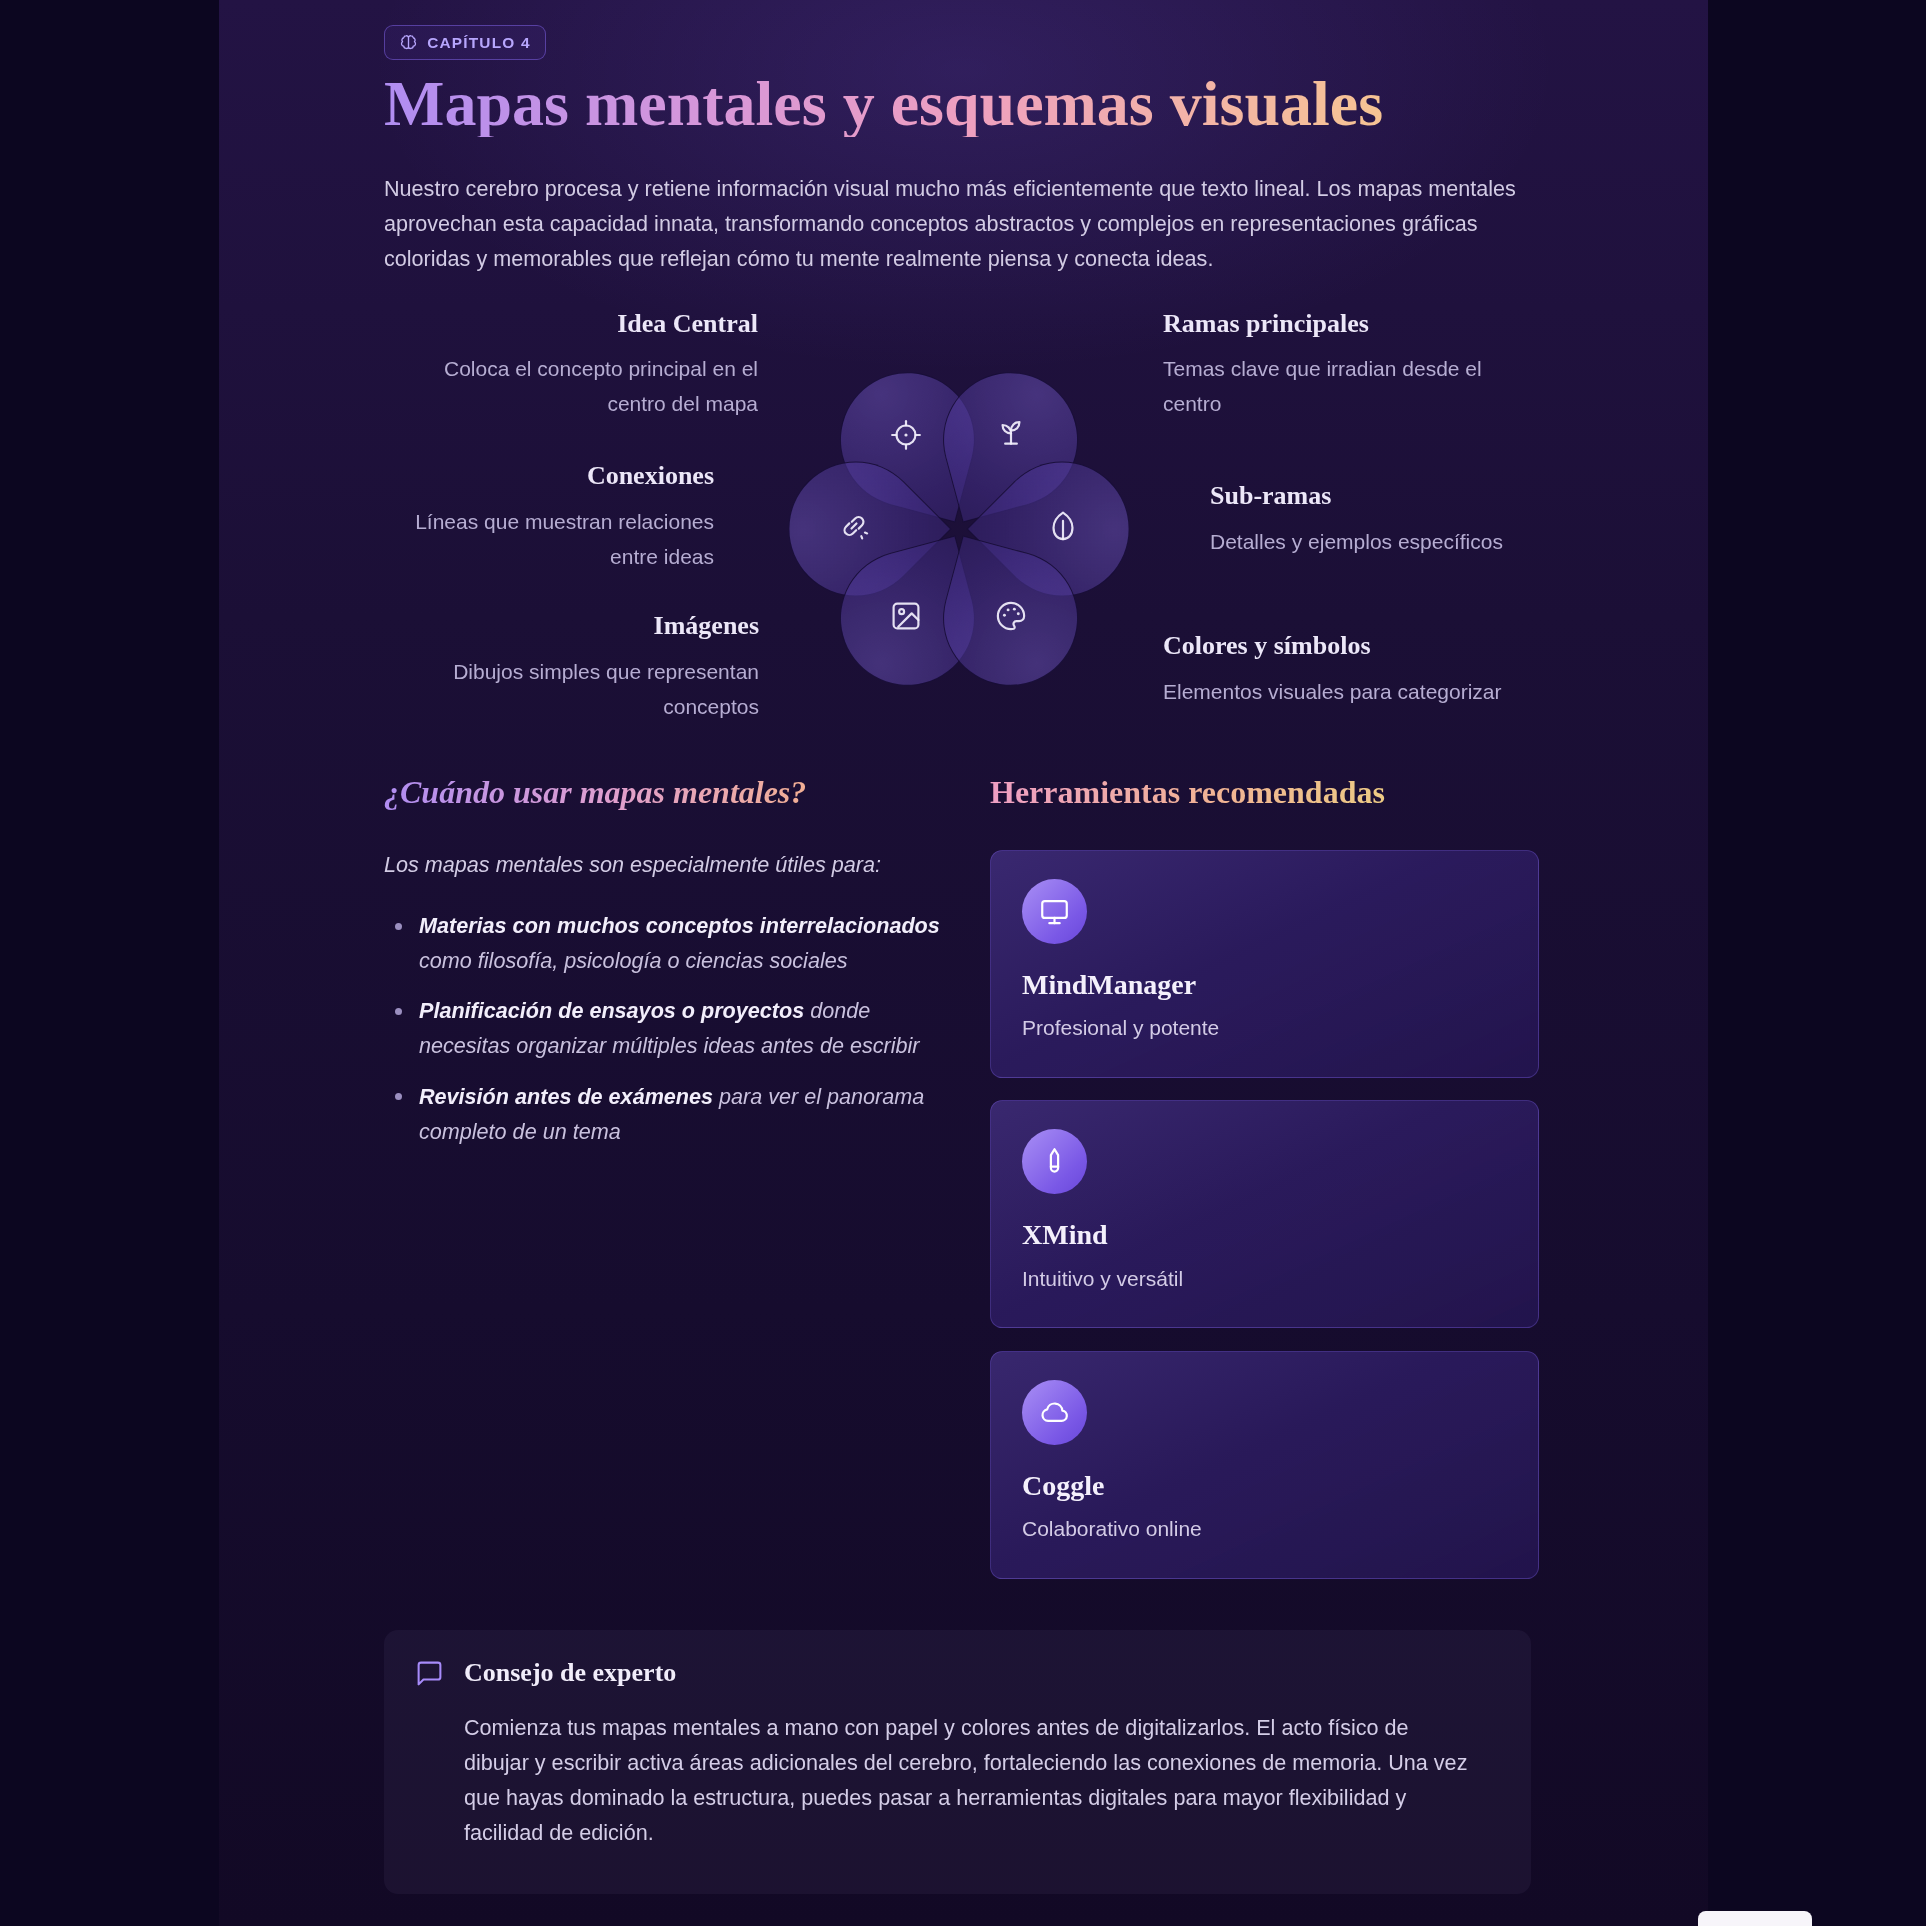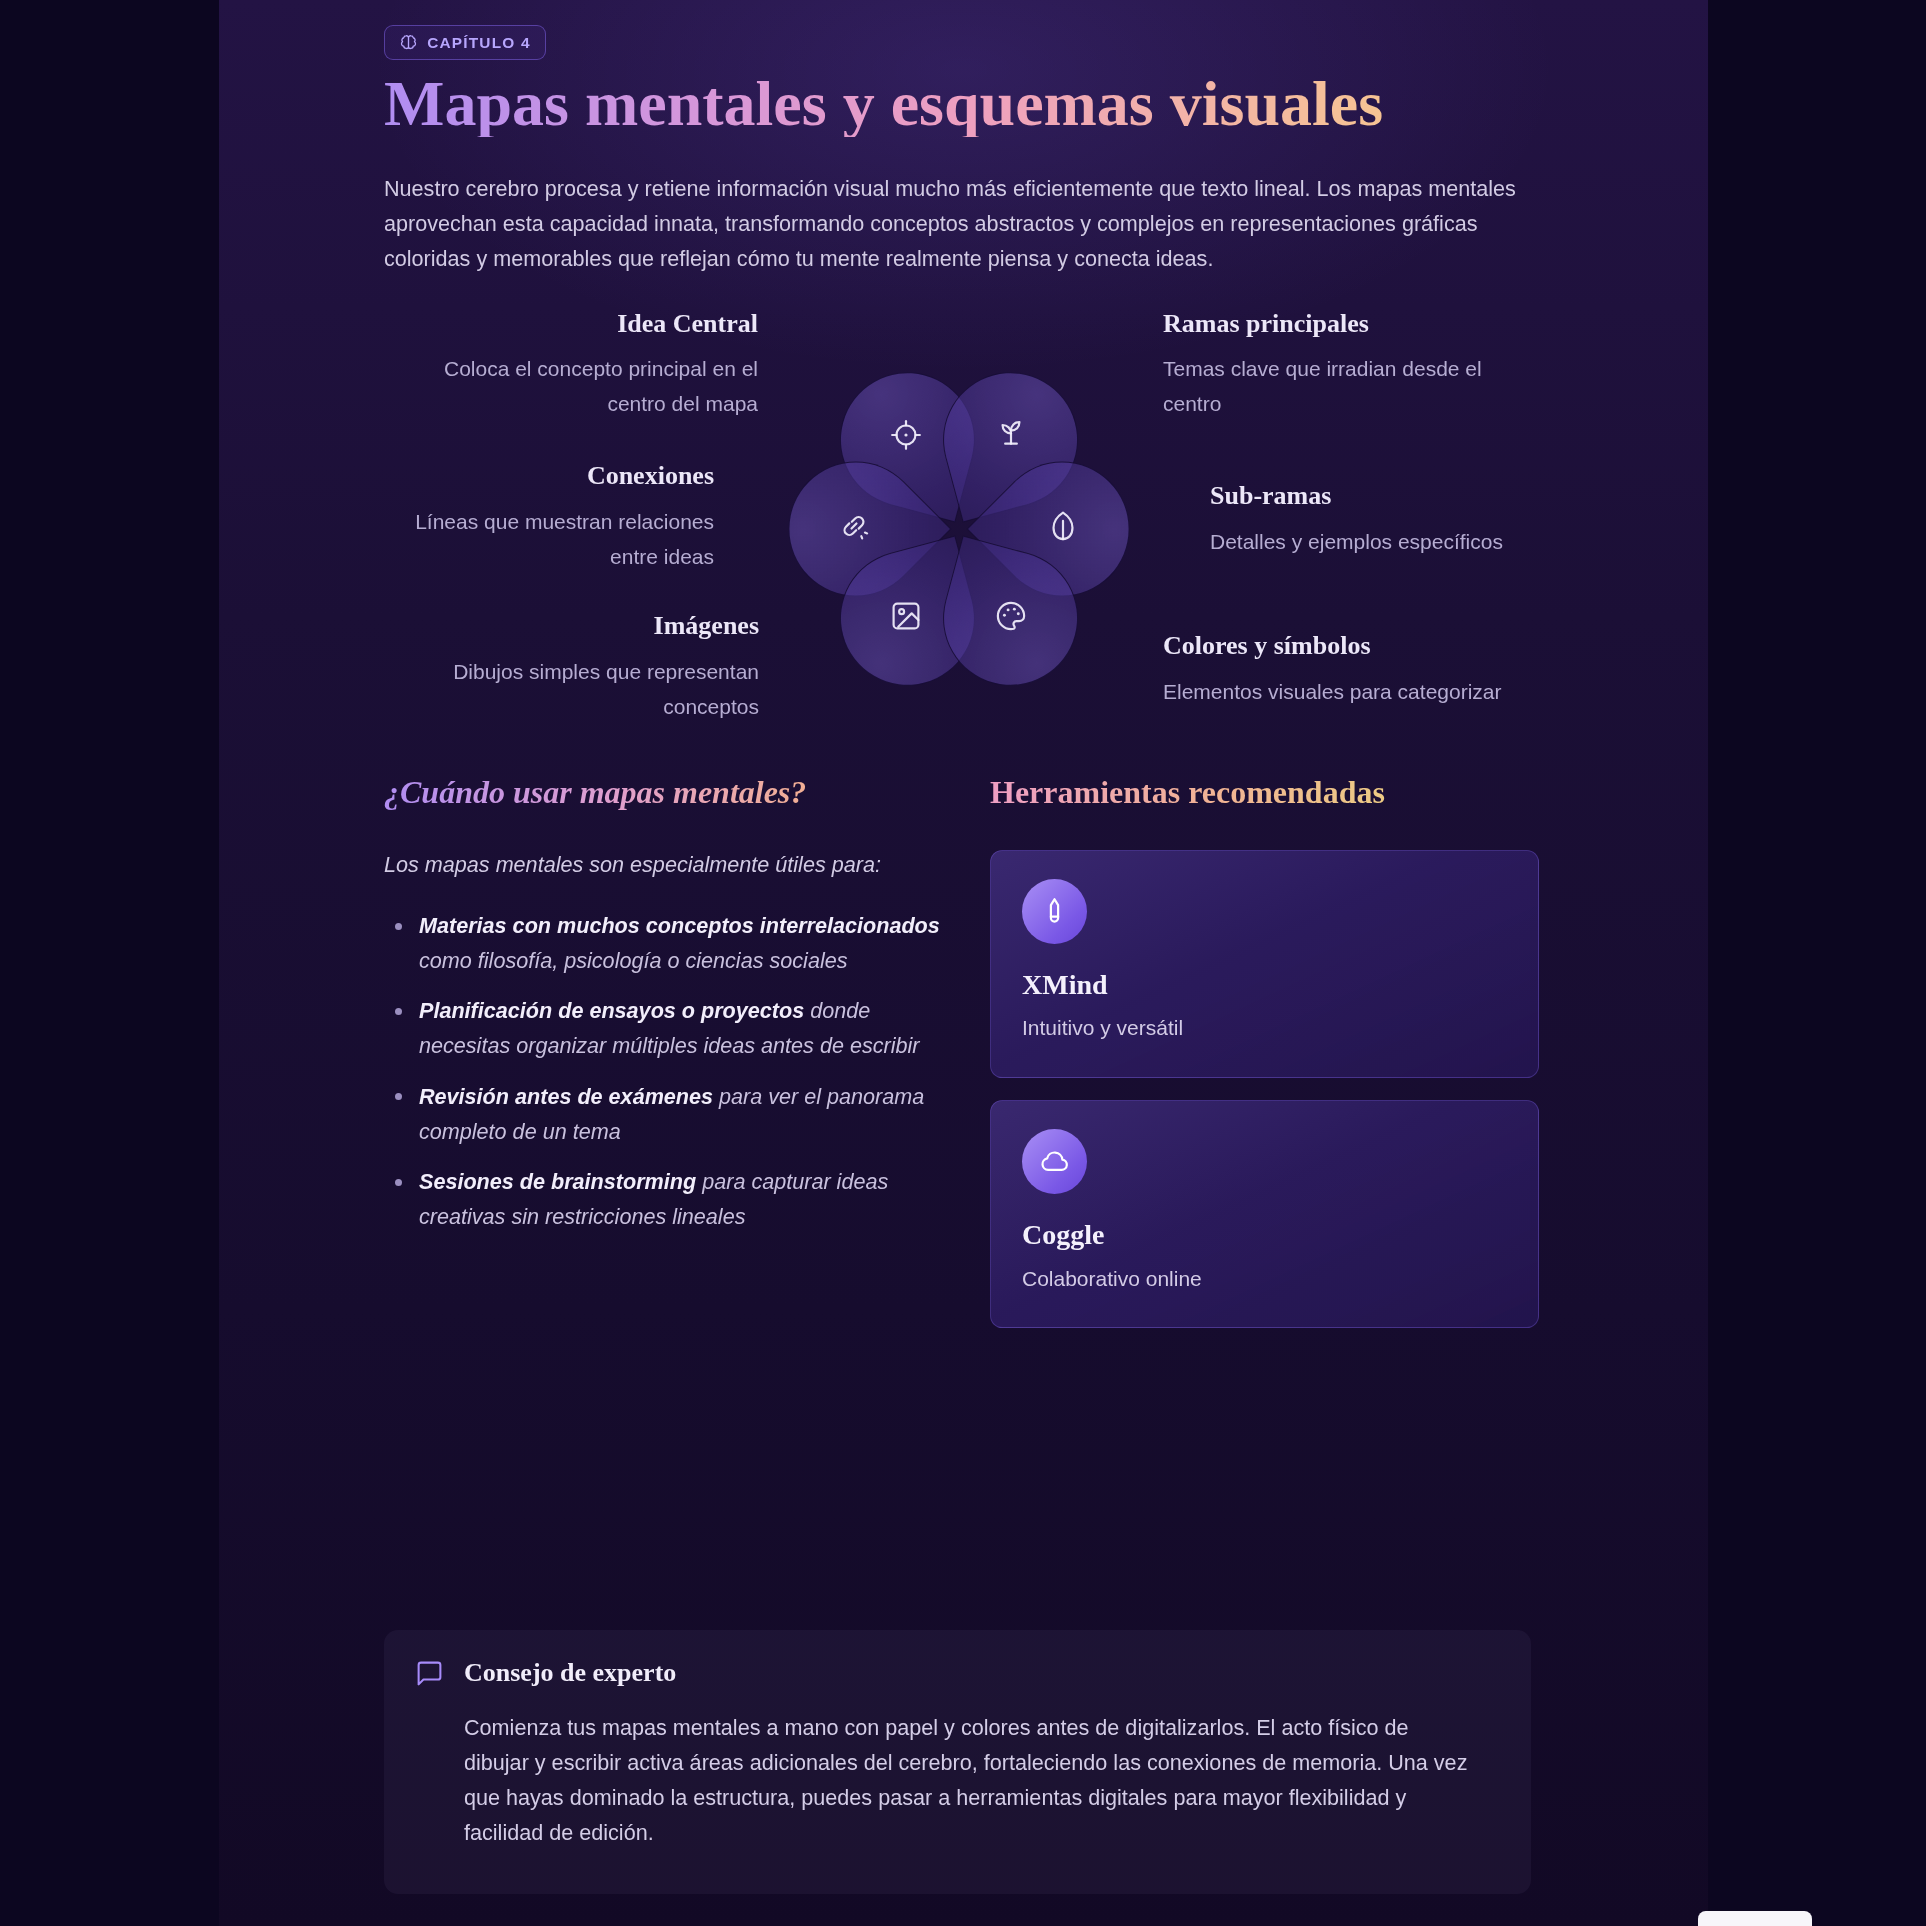--- a/index.html
+++ b/index.html
@@ -184,28 +184,38 @@
       </div>
     </div>
 
     <section class="when">
       <h2 class="h2 h2a serif">¿Cuándo usar mapas mentales?</h2>
       <p class="when-intro">Los mapas mentales son especialmente útiles para:</p>
       <ul class="bullets">
         <li><span class="b">Materias con muchos conceptos interrelacionados</span><span> como filosofía, psicología o ciencias sociales</span></li>
         <li><span class="b">Planificación de ensayos o proyectos</span><span> donde necesitas organizar múltiples ideas antes de escribir</span></li>
         <li><span class="b">Revisión antes de exámenes</span><span> para ver el panorama completo de un tema</span></li>
-        <li><span class="b">Sesiones de brainstorming</span><span> para capturar ideas creativas sin restricciones lineales</span></li>
       </ul>
     </section>
 
     <section class="tools">
       <h2 class="h2 h2b serif">Herramientas recomendadas</h2>
       <div class="cards">
 
+        <div class="card">
+          <div class="tool-icon">
+            <svg width="31" height="31" viewBox="0 0 24 24" fill="none" stroke="currentColor" stroke-width="1.7" stroke-linecap="round" stroke-linejoin="round">
+              <rect x="2.5" y="4" width="19" height="13" rx="2"></rect>
+                <line x1="12" y1="17" x2="12" y2="21"></line>
+                <line x1="8" y1="21" x2="16" y2="21"></line>
+            </svg>
+          </div>
+          <h3 class="tool-name serif">MindManager</h3>
+          <p class="tool-desc">Profesional y potente</p>
+        </div>
 
         <div class="card">
           <div class="tool-icon">
             <svg width="31" height="31" viewBox="0 0 24 24" fill="none" stroke="currentColor" stroke-width="1.7" stroke-linecap="round" stroke-linejoin="round">
               <path d="M12 2.5l2.8 4.6V17a2.8 2.8 0 0 1-5.6 0V7.1z"></path>
                 <line x1="9.2" y1="16" x2="14.8" y2="16"></line>
             </svg>
           </div>
           <h3 class="tool-name serif">XMind</h3>
           <p class="tool-desc">Intuitivo y versátil</p>

